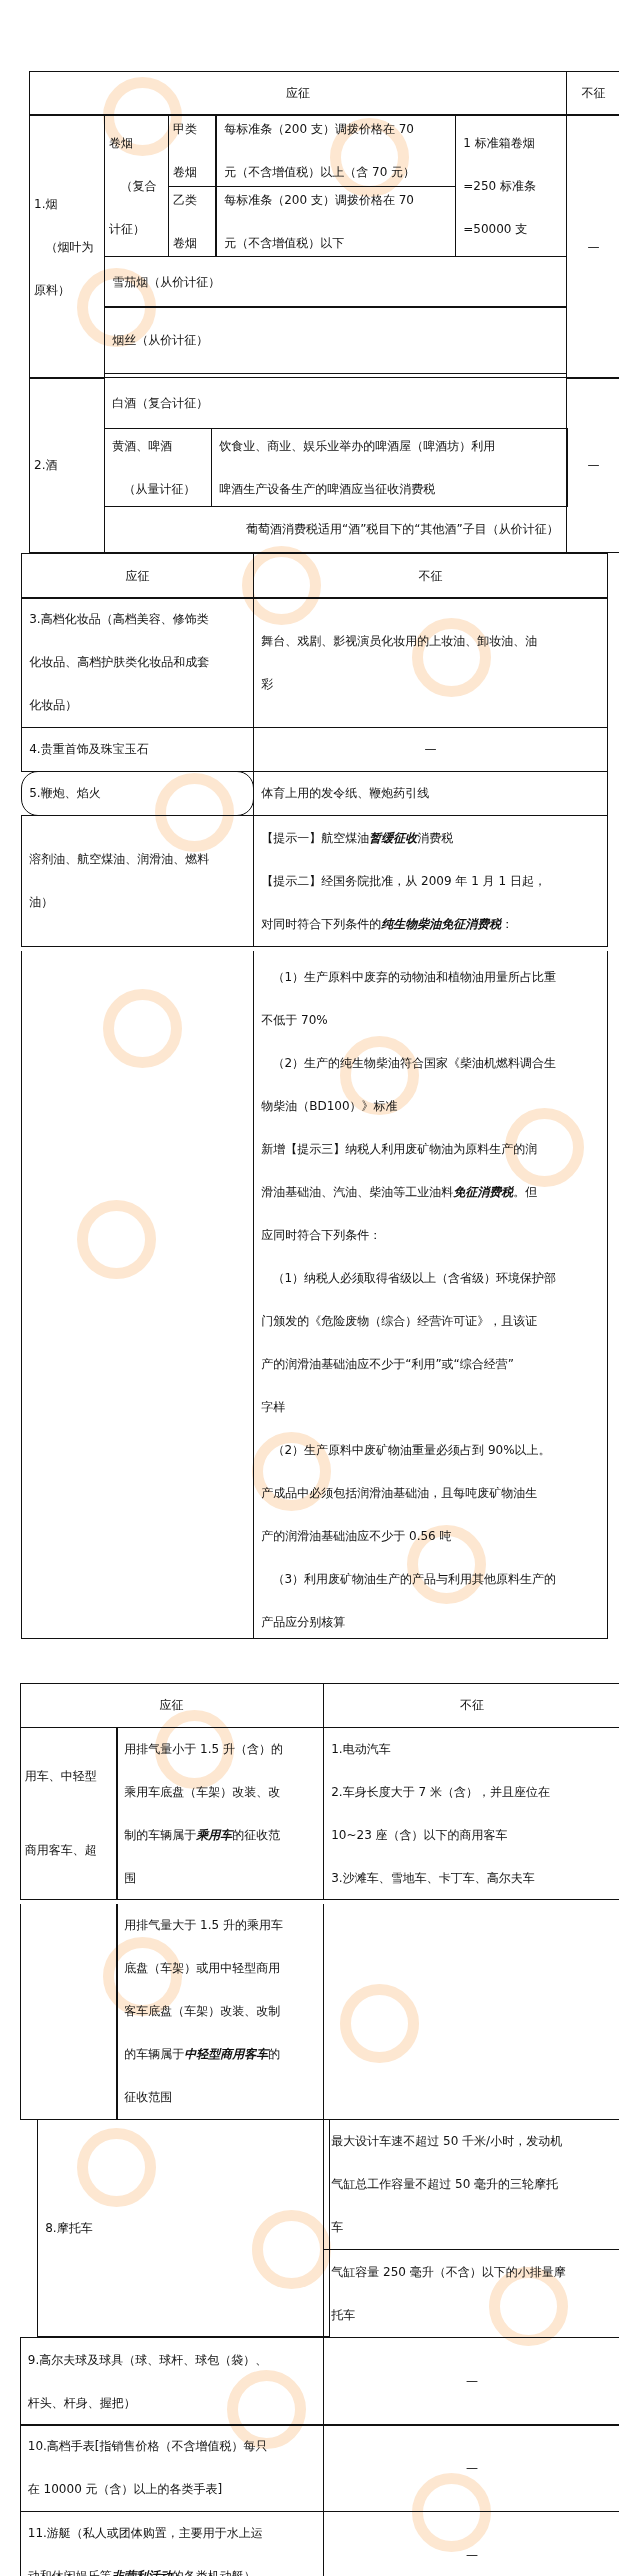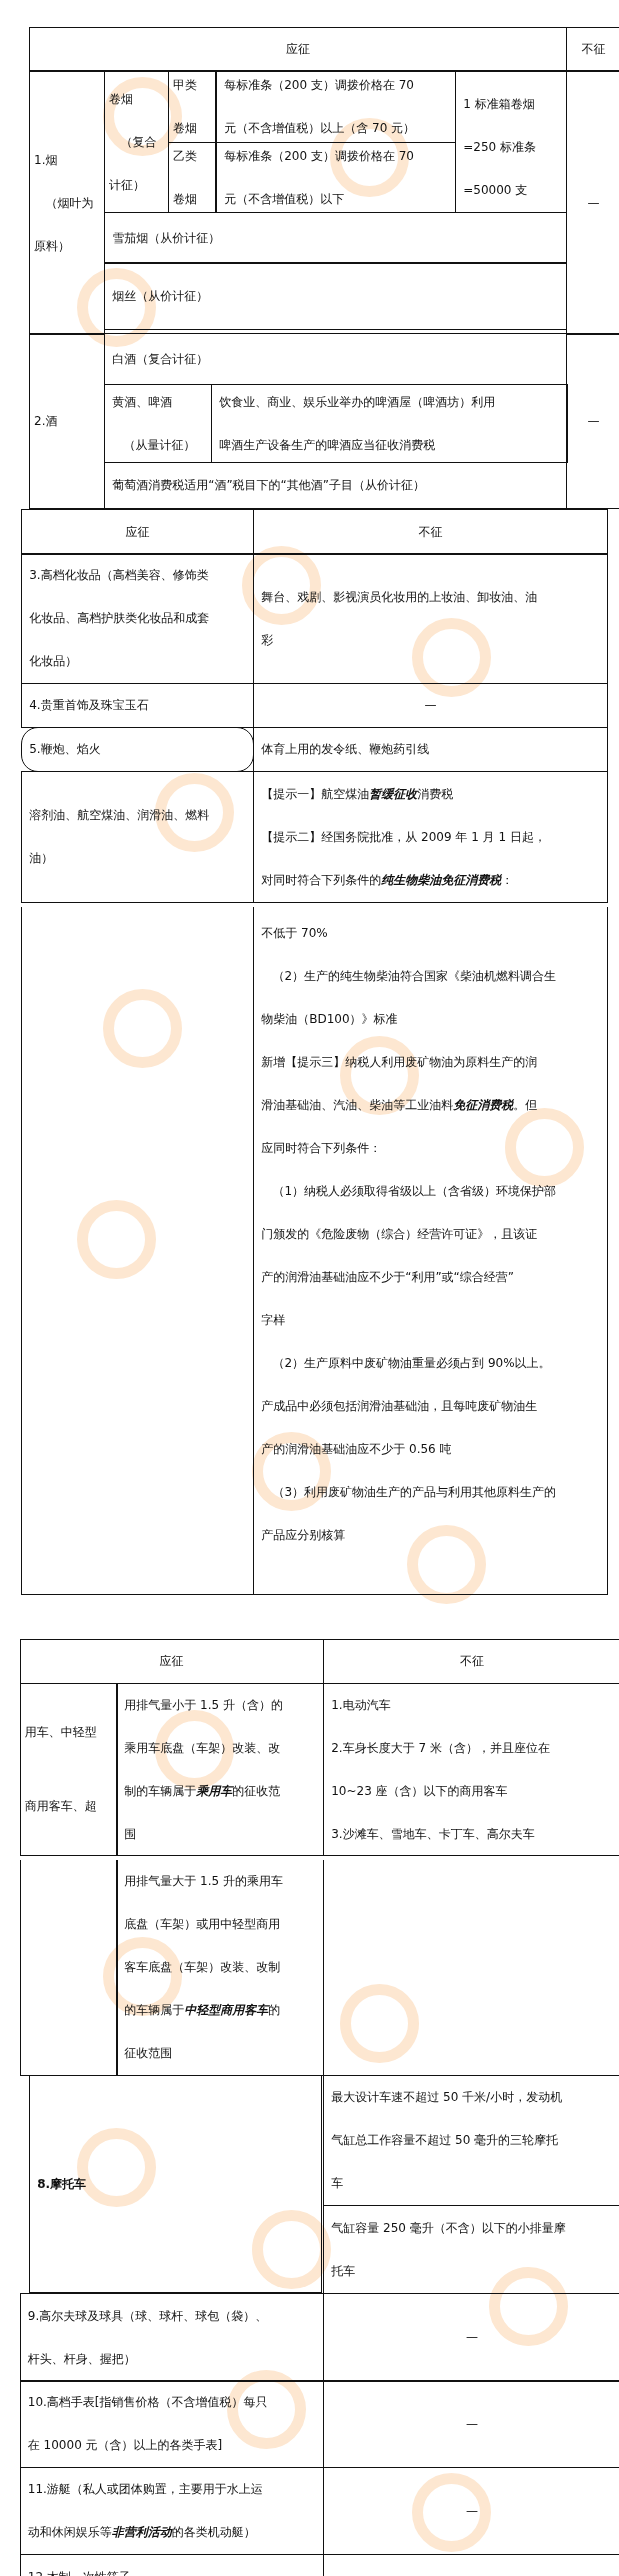--- a/index.html
+++ b/index.html
@@ -3,21 +3,21 @@
 <meta charset="utf-8">
 <style>
   html, body { margin:0; padding:0; background:#ffffff; }
   body { width:620px; height:3105px; position:relative; overflow:hidden;
          font-family:"DejaVu Sans","Liberation Sans",sans-serif; color:#111; }
   .wm { position:absolute; pointer-events:none; z-index:0; }
   .wm .ring { position:absolute; border-radius:50%; border:11.3px solid #fde7d1; }
   .tbl { position:absolute; z-index:1; }
   .c { position:absolute; box-sizing:border-box; border:1px solid #111;
        background:transparent; font-size:12px; line-height:43px;
-       padding:0 7.2px; overflow:hidden; }
+       padding:0 7.2px; overflow:hidden;margin-top:44px; }
   .c.center { text-align:center; display:flex; align-items:center; justify-content:center; padding:0 3.1px; }
   .c.vmid { display:flex; flex-direction:column; justify-content:center; }
   .c.noT { border-top:none; }
   .c b { font-weight:bold;font-style:italic; }
   .t { display:block; }
   .ind { padding-left:11.3px; }
 </style>
 </head>
 <body>
 
@@ -124,21 +124,21 @@
     <span class="t">元（不含增值税）以上（含 70 元）</span>
   </div>
   <div class="c vmid" style="left:168px;top:142px;width:48px;height:71px;padding:0 4.1px;">
     <span class="t">乙类</span>
     <span class="t">卷烟</span>
   </div>
   <div class="c vmid" style="left:216px;top:142px;width:240px;height:71px;">
     <span class="t">每标准条（200 支）调拨价格在 70</span>
     <span class="t">元（不含增值税）以下</span>
   </div>
-  <div class="c vmid" style="left:455px;top:71px;width:112px;height:142px;justify-content:flex-end;">
+  <div class="c vmid" style="left:455px;top:71px;width:112px;height:142px;">
     <span class="t">1 标准箱卷烟</span>
     <span class="t">=250 标准条</span>
     <span class="t">=50000 支</span>
   </div>
   <div class="c vmid" style="left:104px;top:212px;width:463px;height:52px;">
     <span class="t">雪茄烟（从价计征）</span>
   </div>
   <div class="c vmid" style="left:104px;top:262px;width:463px;height:68px;">
     <span class="t">烟丝（从价计征）</span>
   </div>
@@ -153,21 +153,21 @@
     <span class="t">白酒（复合计征）</span>
   </div>
   <div class="c vmid" style="left:104px;top:384px;width:108px;height:79px;">
     <span class="t">黄酒、啤酒</span>
     <span class="t ind">（从量计征）</span>
   </div>
   <div class="c vmid" style="left:211px;top:384px;width:357px;height:79px;">
     <span class="t">饮食业、商业、娱乐业举办的啤酒屋（啤酒坊）利用</span>
     <span class="t">啤酒生产设备生产的啤酒应当征收消费税</span>
   </div>
-  <div class="c vmid" style="left:104px;top:462px;width:463px;height:47px;">
+  <div class="c vmid" style="left:104px;top:462px;width:463px;height:47px;align-items:flex-end;">
     <span class="t">葡萄酒消费税适用“酒”税目下的“其他酒”子目（从价计征）</span>
   </div>
   <div class="c center" style="left:566px;top:333px;width:55px;height:176px;">
     <span>—</span>
   </div>
 </div>
 
 <div class="tbl">
   <div class="c center" style="left:21px;top:509px;width:233px;height:46px;">
       <span>应征</span>
@@ -205,20 +205,21 @@
     <span class="t">油）</span>
   </div>
   <div class="c vmid" style="left:253px;top:771px;width:355px;height:132px;">
     <span class="t"><span>【提示一】航空煤油</span><b>暂缓征收</b><span>消费税</span></span>
     <span class="t">【提示二】经国务院批准，从 2009 年 1 月 1 日起，</span>
     <span class="t"><span>对同时符合下列条件的</span><b>纯生物柴油免征消费税</b><span>：</span></span>
   </div>
 
   <div class="c noT" style="left:21px;top:907px;width:233px;height:688px;border-top:none;"></div>
   <div class="c noT" style="left:253px;top:907px;width:355px;height:688px;border-top:none;padding-top:5.2px;">
+    <span class="t ind">（1）生产原料中废弃的动物油和植物油用量所占比重</span>
     <span class="t">不低于 70%</span>
     <span class="t ind">（2）生产的纯生物柴油符合国家《柴油机燃料调合生</span>
     <span class="t">物柴油（BD100）》标准</span>
     <span class="t">新增【提示三】纳税人利用废矿物油为原料生产的润</span>
     <span class="t"><span>滑油基础油、汽油、柴油等工业油料</span><b>免征消费税</b><span>。但</span></span>
     <span class="t">应同时符合下列条件：</span>
     <span class="t ind">（1）纳税人必须取得省级以上（含省级）环境保护部</span>
     <span class="t">门颁发的《危险废物（综合）经营许可证》，且该证</span>
     <span class="t">产的润滑油基础油应不少于“利用”或“综合经营”</span>
     <span class="t">字样</span>
@@ -260,21 +261,21 @@
   <div class="c" style="left:19.6px;top:1860px;width:98px;height:216px;border-top:none;"></div>
   <div class="c vmid" style="left:116px;top:1860px;width:208px;height:216px;border-top:none;">
     <span class="t">用排气量大于 1.5 升的乘用车</span>
     <span class="t">底盘（车架）或用中轻型商用</span>
     <span class="t">客车底盘（车架）改装、改制</span>
     <span class="t"><span>的车辆属于</span><b>中轻型商用客车</b><span>的</span></span>
     <span class="t">征收范围</span>
   </div>
   <div class="c" style="left:323px;top:1860px;width:298px;height:216px;border-top:none;"></div>
 
-  <div class="c vmid" style="left:29px;top:2075px;width:293px;height:218px;font-weight:bold;">
+  <div class="c vmid" style="left:37px;top:2075px;width:293px;height:218px;">
     <span class="t">8.摩托车</span>
   </div>
   <div class="c vmid" style="left:323px;top:2075px;width:298px;height:131px;">
     <span class="t">最大设计车速不超过 50 千米/小时，发动机</span>
     <span class="t">气缸总工作容量不超过 50 毫升的三轮摩托</span>
     <span class="t">车</span>
   </div>
   <div class="c vmid" style="left:323px;top:2205px;width:298px;height:89px;">
     <span class="t">气缸容量 250 毫升（不含）以下的小排量摩</span>
     <span class="t">托车</span>

